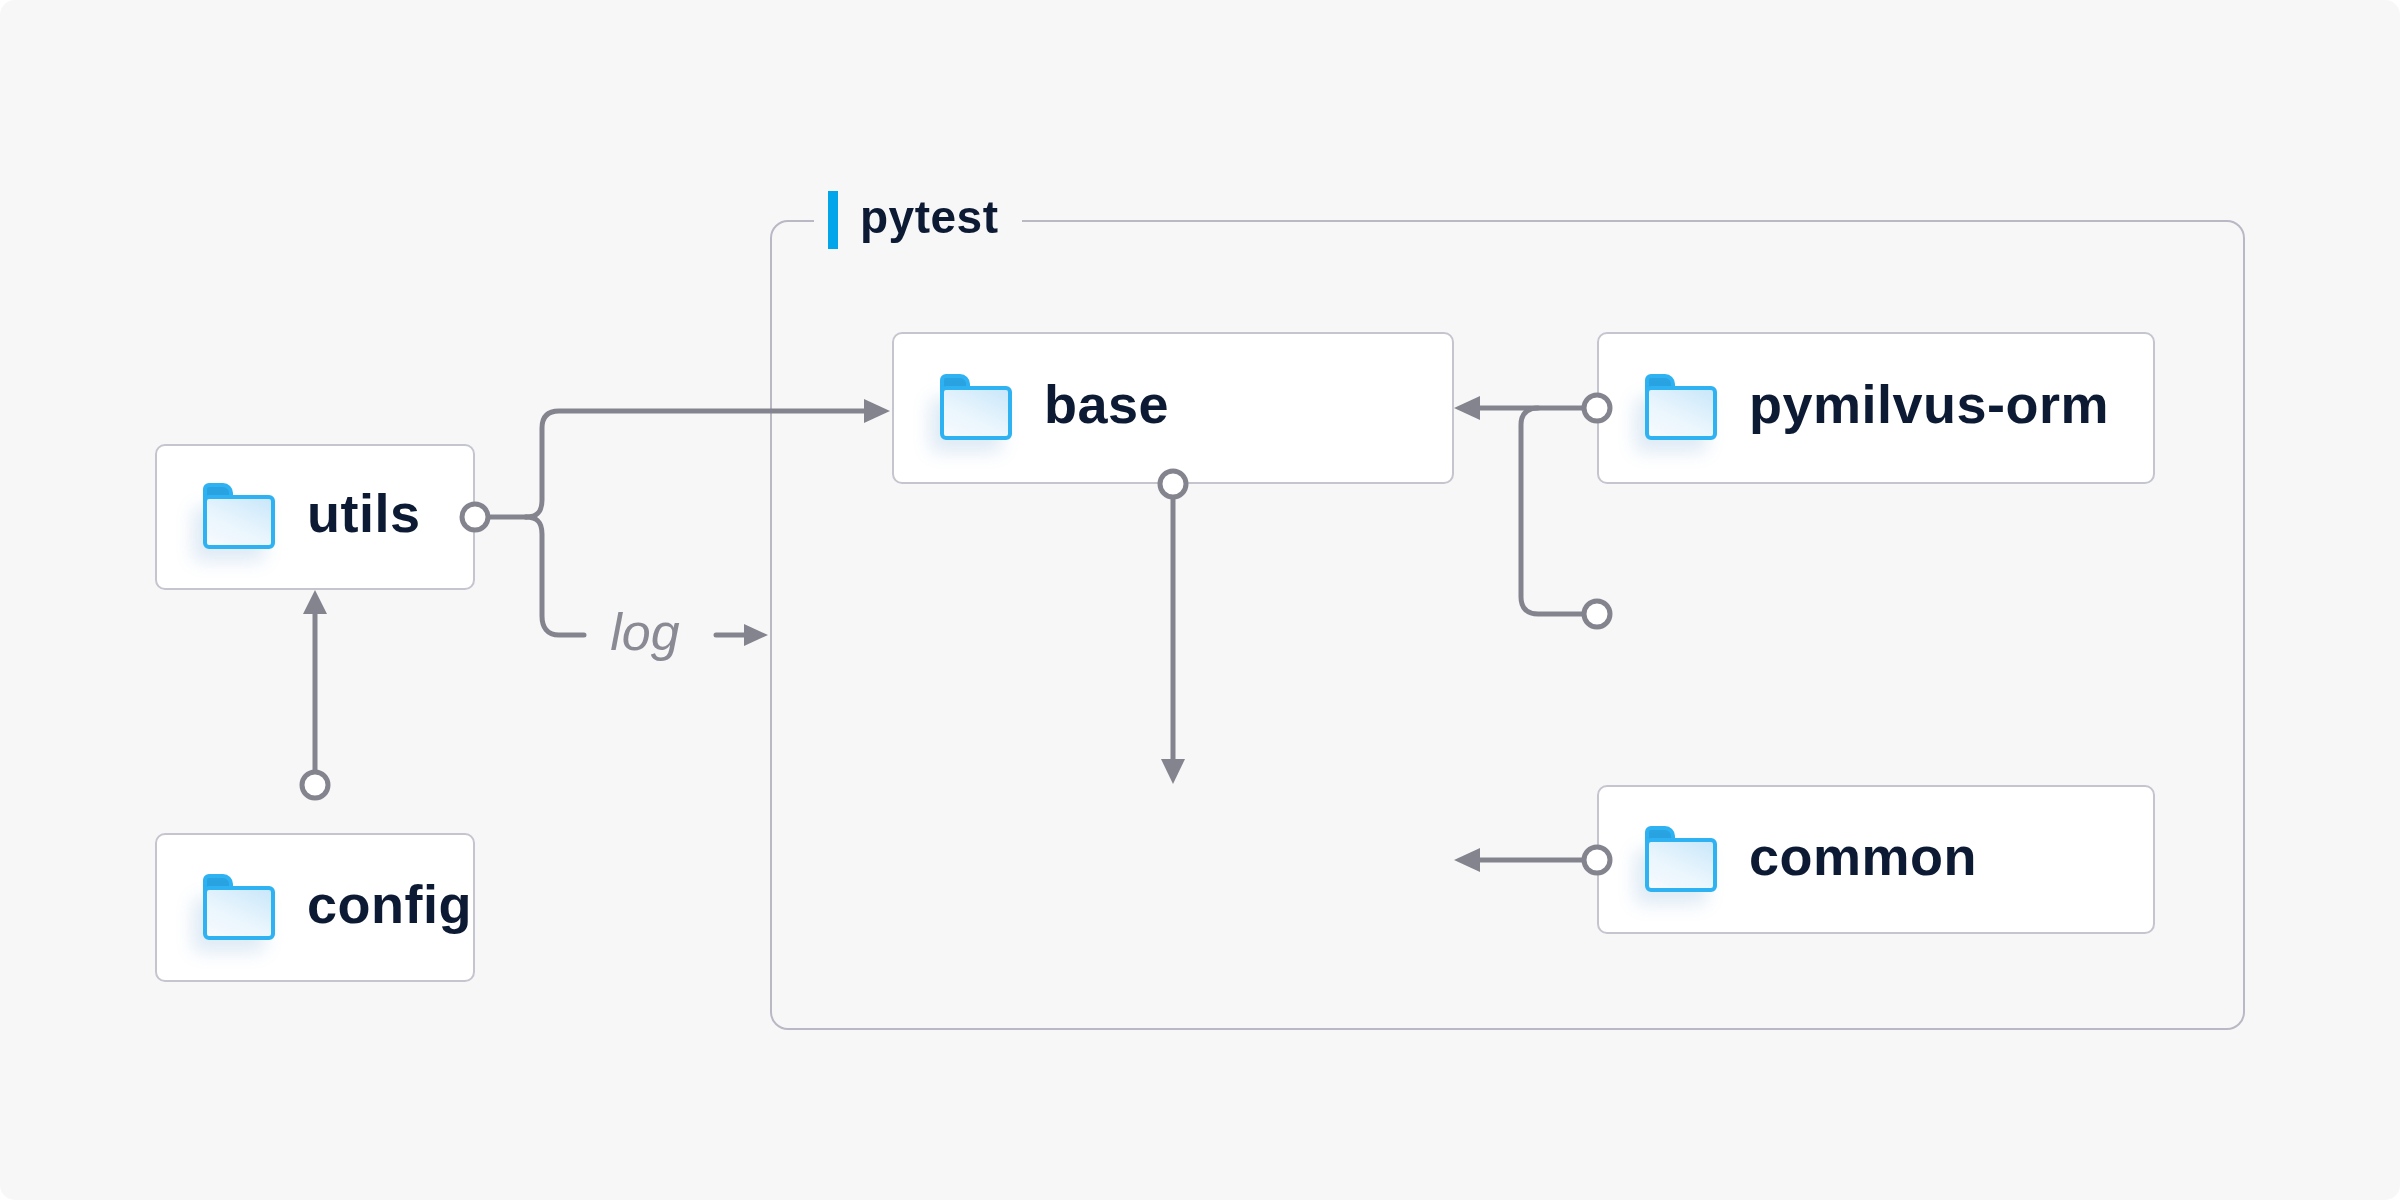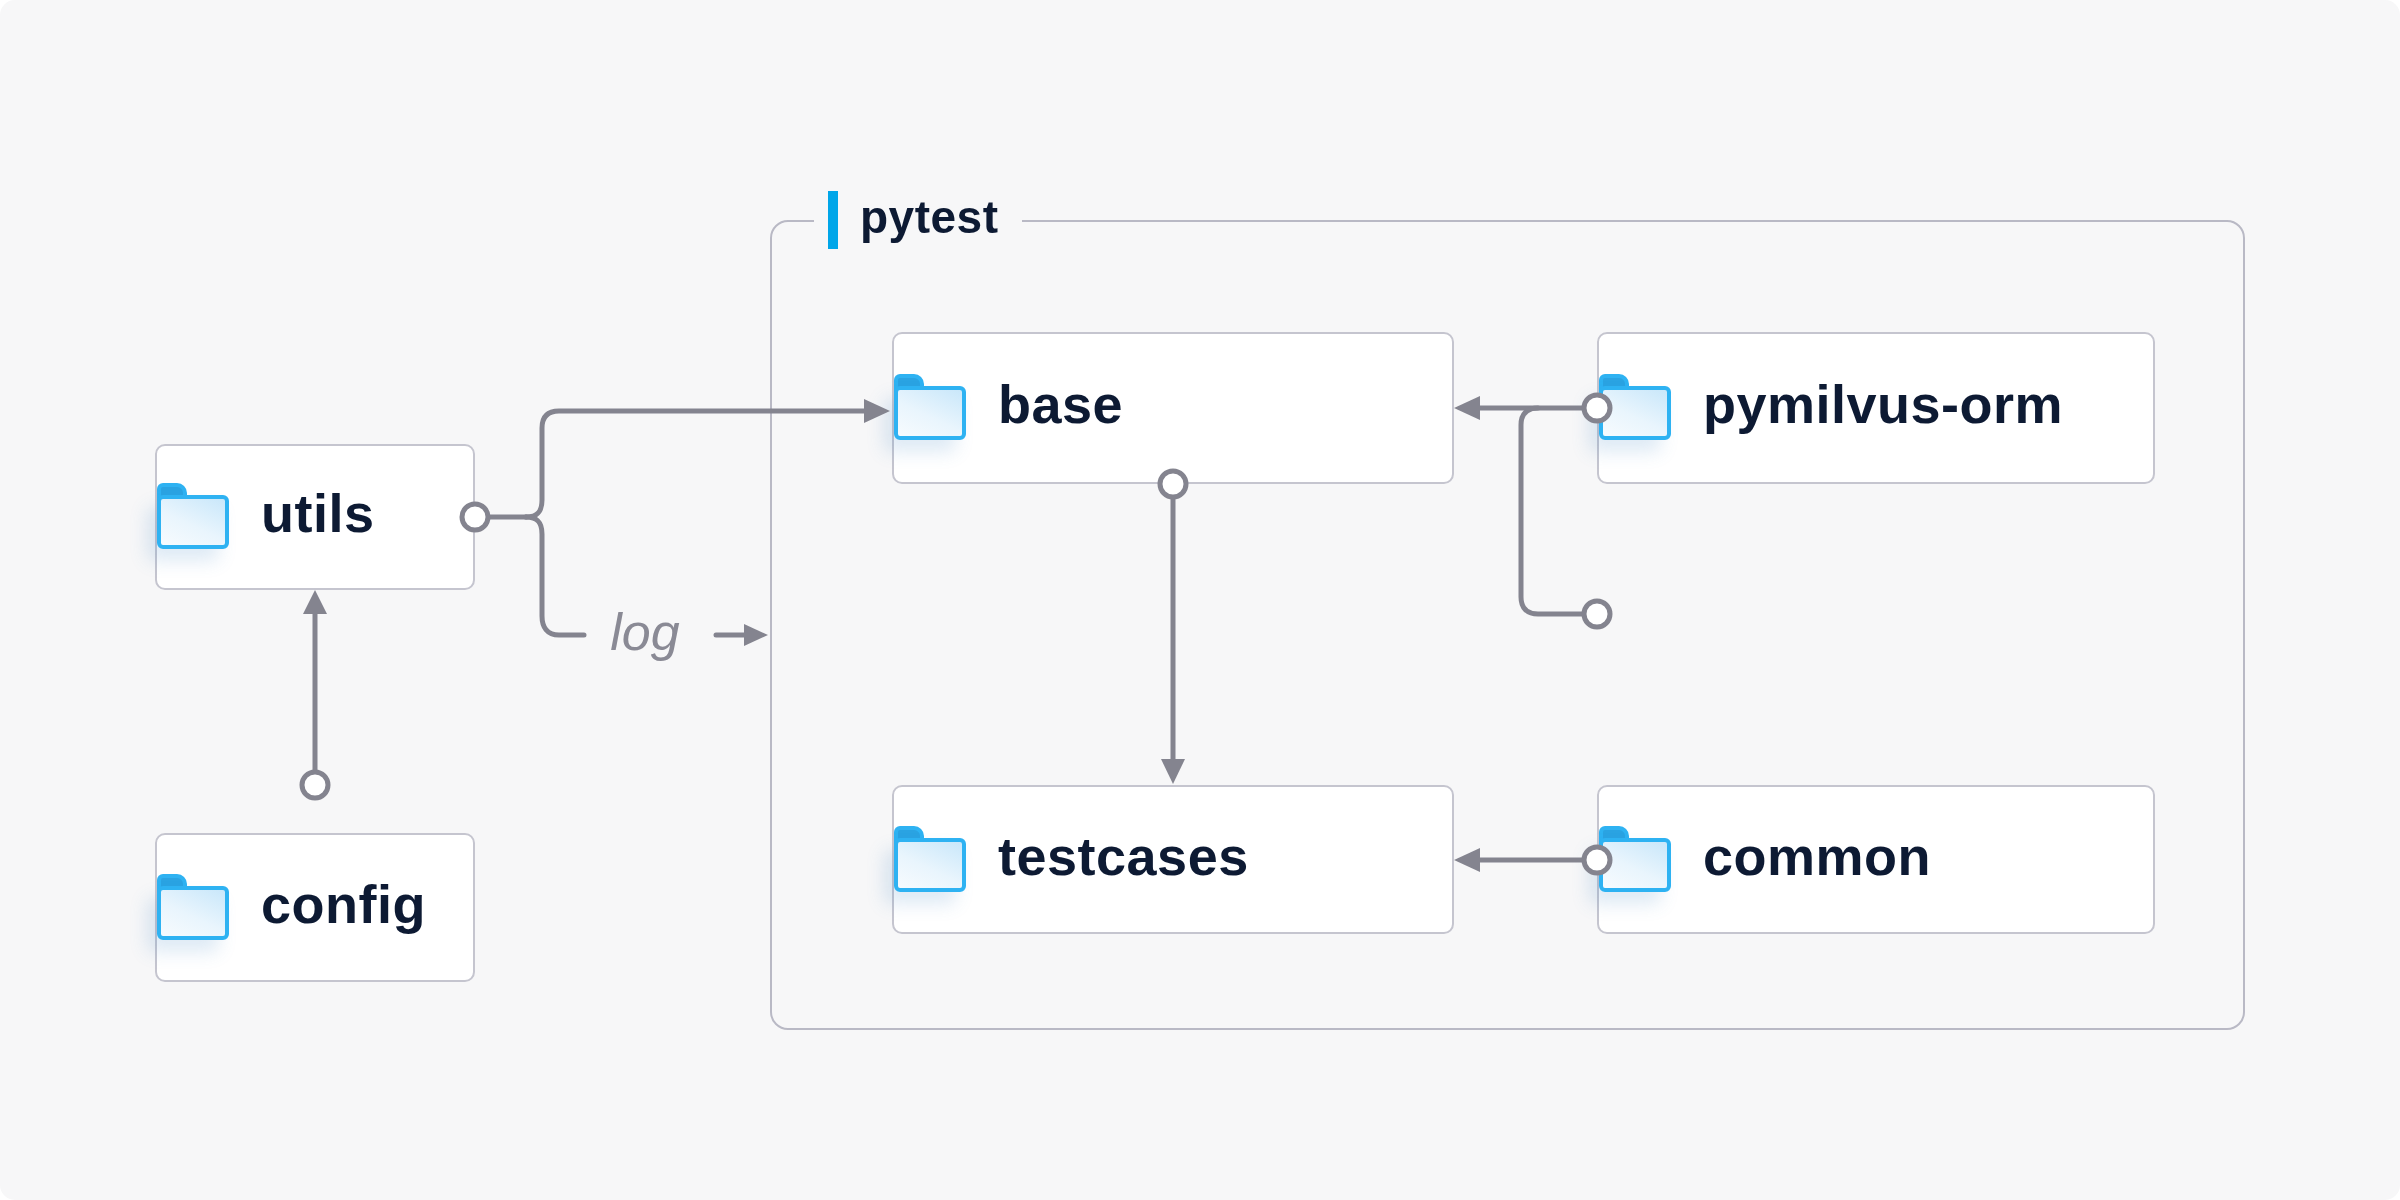--- a/index.html
+++ b/index.html
@@ -59,20 +59,21 @@
   
   .node {
     position: absolute;
     background: #ffffff;
     border: 2.5px solid #c5c5cf;
     border-radius: 10px;
     box-sizing: border-box;
     display: flex;
     align-items: center;
     gap: 32px;
+    padding-left: 46px;
     z-index: 1;
     cursor: default;
   }
   .node .label {
     font-size: 54px;
     font-weight: 700;
     color: #0d1a33;
     letter-spacing: 0.5px;
     line-height: 1;
     padding-bottom: 8px;
@@ -178,24 +179,20 @@
     <span class="folder"></span>
     <span class="label">base</span>
   </div>
 
   <div class="node node-pymilvus">
     <span class="folder"></span>
     <span class="label">pymilvus-orm</span>
   </div>
 
 
-  <div class="node node-testcases">
-    <span class="folder"></span>
-    <span class="label">testcases</span>
-  </div>
 
   <div class="node node-common">
     <span class="folder"></span>
     <span class="label">common</span>
   </div>
 
   <div class="edge-label">log</div>
 
   <svg class="connectors" viewBox="0 0 2400 1200">
 

